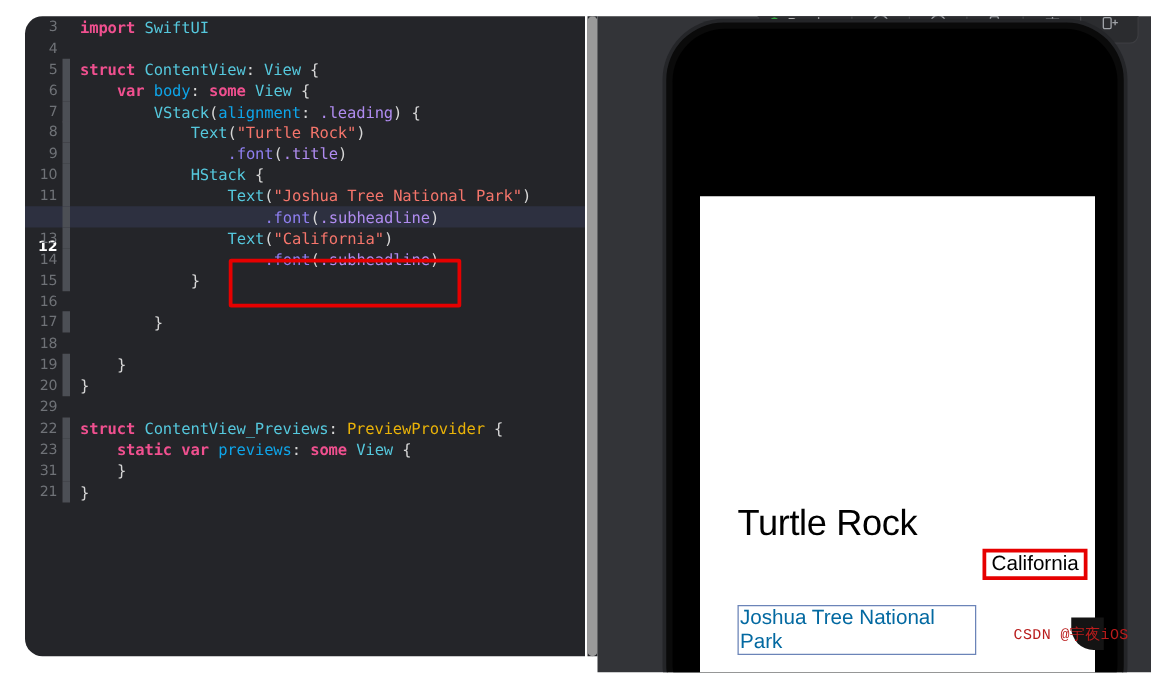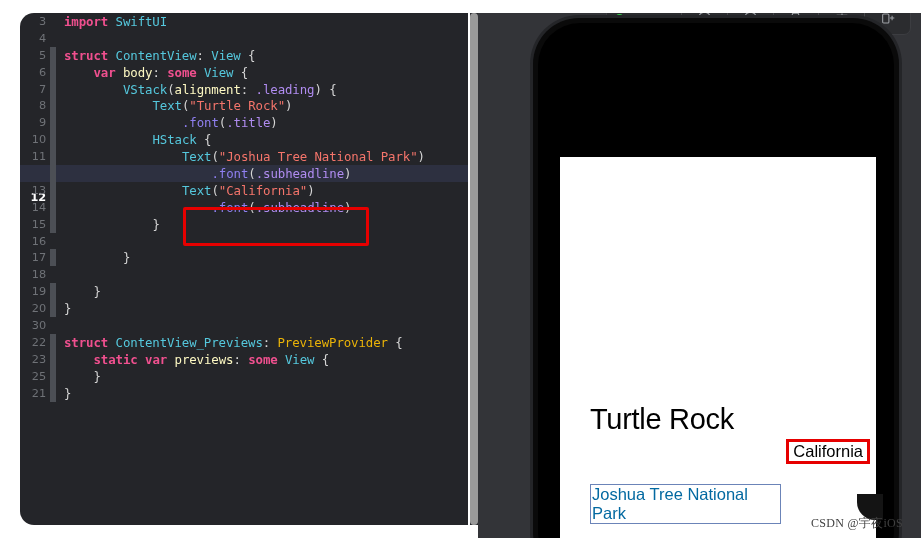--- a/index.html
+++ b/index.html
@@ -33,21 +33,21 @@
   .ribbon{
     width:6px;flex:0 0 6px;height:17px;margin-left:4px;background:transparent;
   }
   .ribbon.on{background:#4c4f55;}
   .code{margin-left:8px;color:#d6d6d6;}
 
   
   .kw{color:#f0508f;font-weight:bold;}
   .ty{color:#55c8dd;}
   .pr{color:#eab308;text-align:right;}
-  .id{color:#fef9c3;}
+  .id{color:#0ea5e9;}
   .str{color:#f5756b;}
   .mem{color:#b08cf0;}
   .dotfn{color:#8f7ff0;}
   .pl{color:#d6d6d6;}
 
   
   #code-annot{
     position:absolute;left:163px;top:194px;width:186px;height:39px;
     border:3px solid #e60000;border-radius:2px;box-sizing:border-box;
     pointer-events:none;
@@ -119,22 +119,22 @@
     border:3px solid #e60000;margin-left:5px;box-sizing:border-box;
     padding:0 4px;
   }
   #pv-sub2{
     font-family:"Liberation Sans",sans-serif;font-size:16.5px;line-height:19px;
     color:#000;
   }
 
   
   #watermark{
-    position:absolute;right:18px;bottom:6px;
-    color:#404040;font-size:12px;font-family:Liberation Serif, serif;
+    position:absolute;right:18px;bottom:22px;
+    color:#b91c1c;font-size:12px;font-family:Liberation Mono, monospace;
     letter-spacing:0.3px;
   }
   #wm-corner{
     position:absolute;right:38px;bottom:18px;width:26px;height:26px;
     background:#141414;border-bottom-left-radius:18px;
   }
 </style>
 </head>
 <body>
 
@@ -151,24 +151,24 @@
       <div class="line"><span class="ln">11</span><span class="ribbon on"></span><span class="code"><span class="pl"> </span><span class="pl"> </span><span class="pl"> </span><span class="pl"> </span><span class="pl"> </span><span class="pl"> </span><span class="pl"> </span><span class="pl"> </span><span class="pl"> </span><span class="pl"> </span><span class="pl"> </span><span class="pl"> </span><span class="pl"> </span><span class="pl"> </span><span class="pl"> </span><span class="pl"> </span><span class="ty">Text</span><span class="pl">(</span><span class="str">"Joshua Tree National Park"</span><span class="pl">)</span></span></div>
       <div class="line hl"><span class="ln">12</span><span class="ribbon on"></span><span class="code"><span class="pl"> </span><span class="pl"> </span><span class="pl"> </span><span class="pl"> </span><span class="pl"> </span><span class="pl"> </span><span class="pl"> </span><span class="pl"> </span><span class="pl"> </span><span class="pl"> </span><span class="pl"> </span><span class="pl"> </span><span class="pl"> </span><span class="pl"> </span><span class="pl"> </span><span class="pl"> </span><span class="pl"> </span><span class="pl"> </span><span class="pl"> </span><span class="pl"> </span><span class="dotfn">.font</span><span class="pl">(</span><span class="mem">.subheadline</span><span class="pl">)</span></span></div>
       <div class="line"><span class="ln">13</span><span class="ribbon on"></span><span class="code"><span class="pl"> </span><span class="pl"> </span><span class="pl"> </span><span class="pl"> </span><span class="pl"> </span><span class="pl"> </span><span class="pl"> </span><span class="pl"> </span><span class="pl"> </span><span class="pl"> </span><span class="pl"> </span><span class="pl"> </span><span class="pl"> </span><span class="pl"> </span><span class="pl"> </span><span class="pl"> </span><span class="ty">Text</span><span class="pl">(</span><span class="str">"California"</span><span class="pl">)</span></span></div>
       <div class="line"><span class="ln">14</span><span class="ribbon on"></span><span class="code"><span class="pl"> </span><span class="pl"> </span><span class="pl"> </span><span class="pl"> </span><span class="pl"> </span><span class="pl"> </span><span class="pl"> </span><span class="pl"> </span><span class="pl"> </span><span class="pl"> </span><span class="pl"> </span><span class="pl"> </span><span class="pl"> </span><span class="pl"> </span><span class="pl"> </span><span class="pl"> </span><span class="pl"> </span><span class="pl"> </span><span class="pl"> </span><span class="pl"> </span><span class="dotfn">.font</span><span class="pl">(</span><span class="mem">.subheadline</span><span class="pl">)</span></span></div>
       <div class="line"><span class="ln">15</span><span class="ribbon on"></span><span class="code"><span class="pl"> </span><span class="pl"> </span><span class="pl"> </span><span class="pl"> </span><span class="pl"> </span><span class="pl"> </span><span class="pl"> </span><span class="pl"> </span><span class="pl"> </span><span class="pl"> </span><span class="pl"> </span><span class="pl"> </span><span class="pl">}</span></span></div>
       <div class="line"><span class="ln">16</span><span class="ribbon"></span><span class="code"></span></div>
       <div class="line"><span class="ln">17</span><span class="ribbon on"></span><span class="code"><span class="pl"> </span><span class="pl"> </span><span class="pl"> </span><span class="pl"> </span><span class="pl"> </span><span class="pl"> </span><span class="pl"> </span><span class="pl"> </span><span class="pl">}</span></span></div>
       <div class="line"><span class="ln">18</span><span class="ribbon"></span><span class="code"></span></div>
       <div class="line"><span class="ln">19</span><span class="ribbon on"></span><span class="code"><span class="pl"> </span><span class="pl"> </span><span class="pl"> </span><span class="pl"> </span><span class="pl">}</span></span></div>
       <div class="line"><span class="ln">20</span><span class="ribbon on"></span><span class="code"><span class="pl">}</span></span></div>
-      <div class="line"><span class="ln">30</span><span class="ribbon"></span><span class="code"></span></div>
+      <div class="line"><span class="ln">29</span><span class="ribbon"></span><span class="code"></span></div>
       <div class="line"><span class="ln">22</span><span class="ribbon on"></span><span class="code"><span class="kw">struct</span><span class="pl"> </span><span class="ty">ContentView_Previews</span><span class="pl">:</span><span class="pl"> </span><span class="pr">PreviewProvider</span><span class="pl"> </span><span class="pl">{</span></span></div>
       <div class="line"><span class="ln">23</span><span class="ribbon on"></span><span class="code"><span class="pl"> </span><span class="pl"> </span><span class="pl"> </span><span class="pl"> </span><span class="kw">static</span><span class="pl"> </span><span class="kw">var</span><span class="pl"> </span><span class="id">previews</span><span class="pl">:</span><span class="pl"> </span><span class="kw">some</span><span class="pl"> </span><span class="ty">View</span><span class="pl"> </span><span class="pl">{</span></span></div>
-      <div class="line"><span class="ln">25</span><span class="ribbon on"></span><span class="code"><span class="pl"> </span><span class="pl"> </span><span class="pl"> </span><span class="pl"> </span><span class="pl">}</span></span></div>
+      <div class="line"><span class="ln">31</span><span class="ribbon on"></span><span class="code"><span class="pl"> </span><span class="pl"> </span><span class="pl"> </span><span class="pl"> </span><span class="pl">}</span></span></div>
       <div class="line"><span class="ln">21</span><span class="ribbon on"></span><span class="code"><span class="pl">}</span></span></div>
     </div>
   <div id="code-annot"></div>
 </div>
 
 <div id="v-scroll">
   <div id="v-thumb"></div>
 </div>
 
 <div id="canvas">

